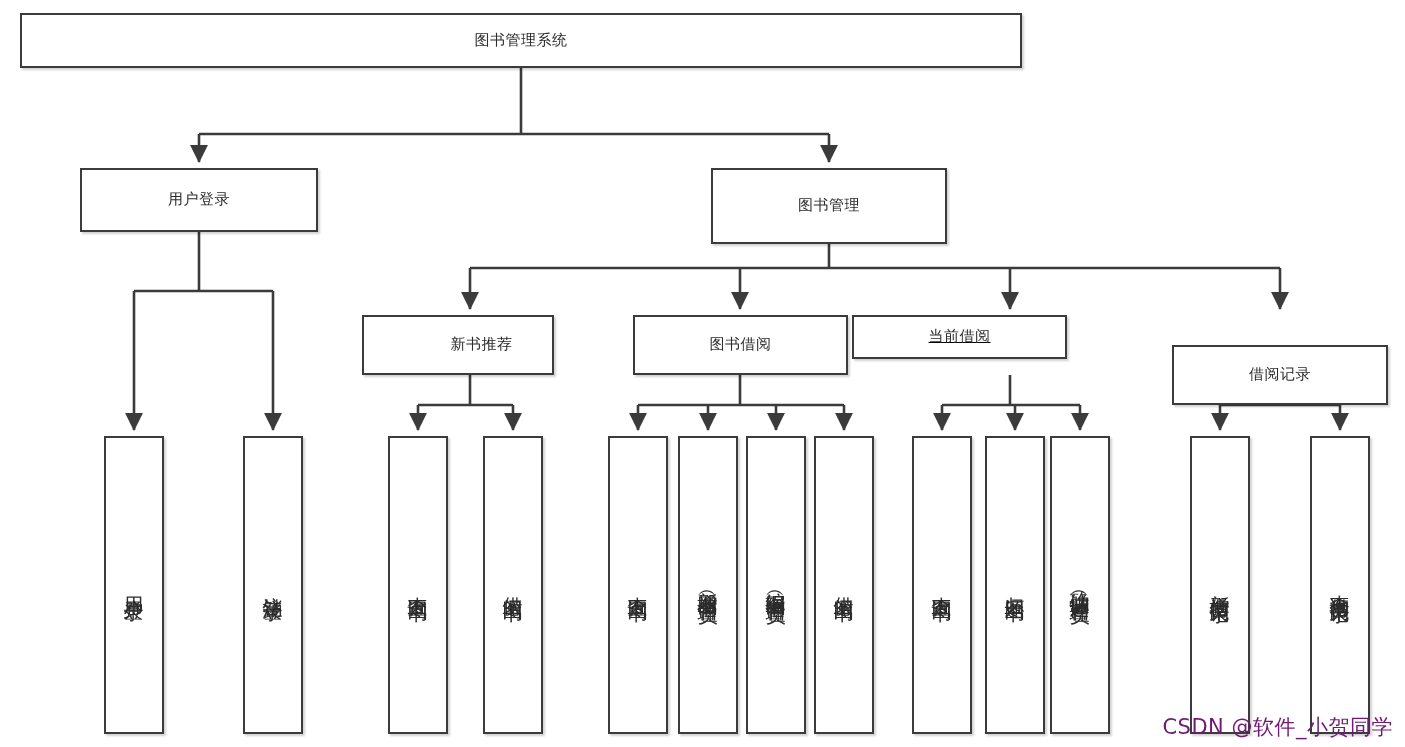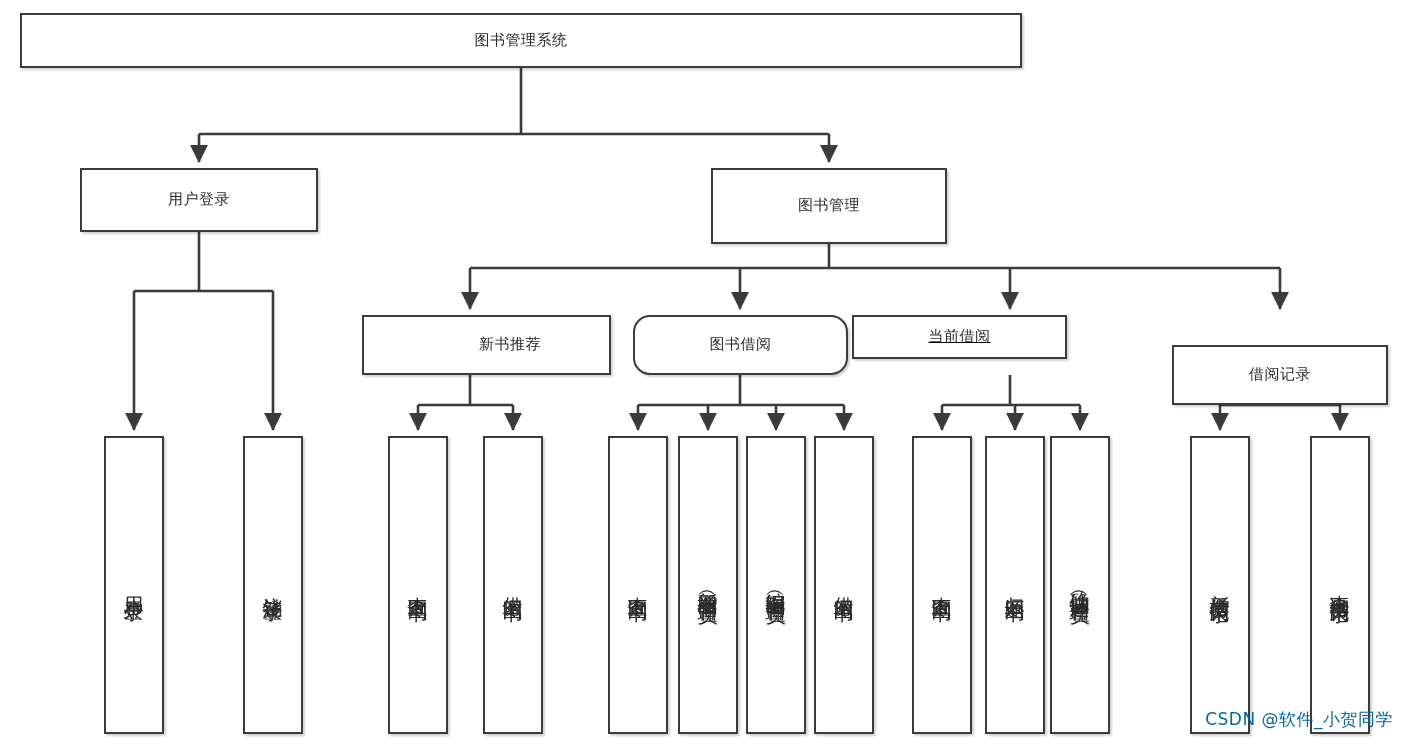--- a/index.html
+++ b/index.html
@@ -52,23 +52,23 @@
     text-orientation: upright;
     -webkit-writing-mode: vertical-rl;
     font-size: 20px;
     letter-spacing: 2px;
     white-space: normal;
     line-height: 1.0;
   }
   .watermark {
     position: absolute;
     right: 12px;
-    bottom: 16px;
-    font-size: 17px;
-    color: #0369a1;
+    bottom: 6px;
+    font-size: 21px;
+    color: #701a75;
     letter-spacing: 0.5px;
     white-space: nowrap;
     user-select: none;
     pointer-events: none;
   }
 </style>
 </head>
 <body>
 
 <div id="diagram-root">
@@ -128,24 +128,24 @@
     <span class="node-label">图书管理系统</span>
   </div>
 
   <div class="node-box" id="node-l2-0" style="left: 80px; top: 168px; width: 238px; height: 64px;">
     <span class="node-label">用户登录</span>
   </div>
   <div class="node-box" id="node-l2-1" style="left: 711px; top: 168px; width: 236px; height: 76px;">
     <span class="node-label">图书管理</span>
   </div>
 
-  <div class="node-box" id="node-l3-0" style="left: 362px; top: 315px; width: 249px; height: 60px; padding-left: 47px;">
+  <div class="node-box" id="node-l3-0" style="left: 362px; top: 315px; width: 192px; height: 60px; padding-left: 47px;">
     <span class="node-label">新书推荐</span>
   </div>
-  <div class="node-box" id="node-l3-1" style="left: 633px; top: 315px; width: 215px; height: 60px; border-radius: 17px;">
+  <div class="node-box" id="node-l3-1" style="left: 633px; top: 315px; width: 215px; height: 60px;">
     <span class="node-label">图书借阅</span>
   </div>
   <div class="node-box" id="node-l3-2" style="left: 852px; top: 315px; width: 215px; height: 44px; text-decoration: underline;">
     <span class="node-label">当前借阅</span>
   </div>
   <div class="node-box" id="node-l3-3" style="left: 1172px; top: 315px; width: 216px; height: 60px; margin-top: 30px;">
     <span class="node-label">借阅记录</span>
   </div>
 
   <div class="node-box vertical" id="node-leaf-0" style="left: 104px; top: 436px; width: 60px; height: 298px;">

